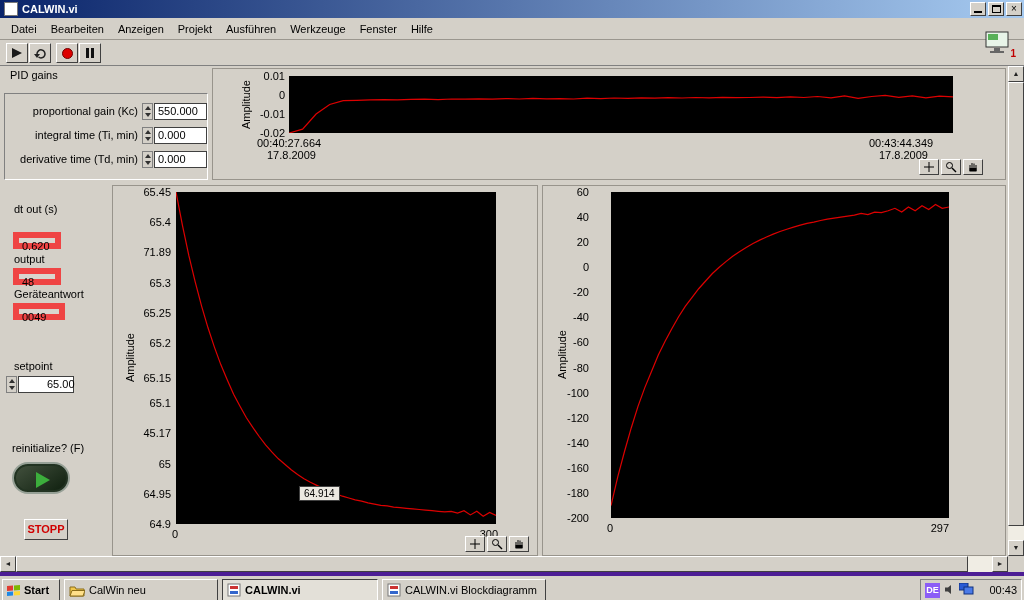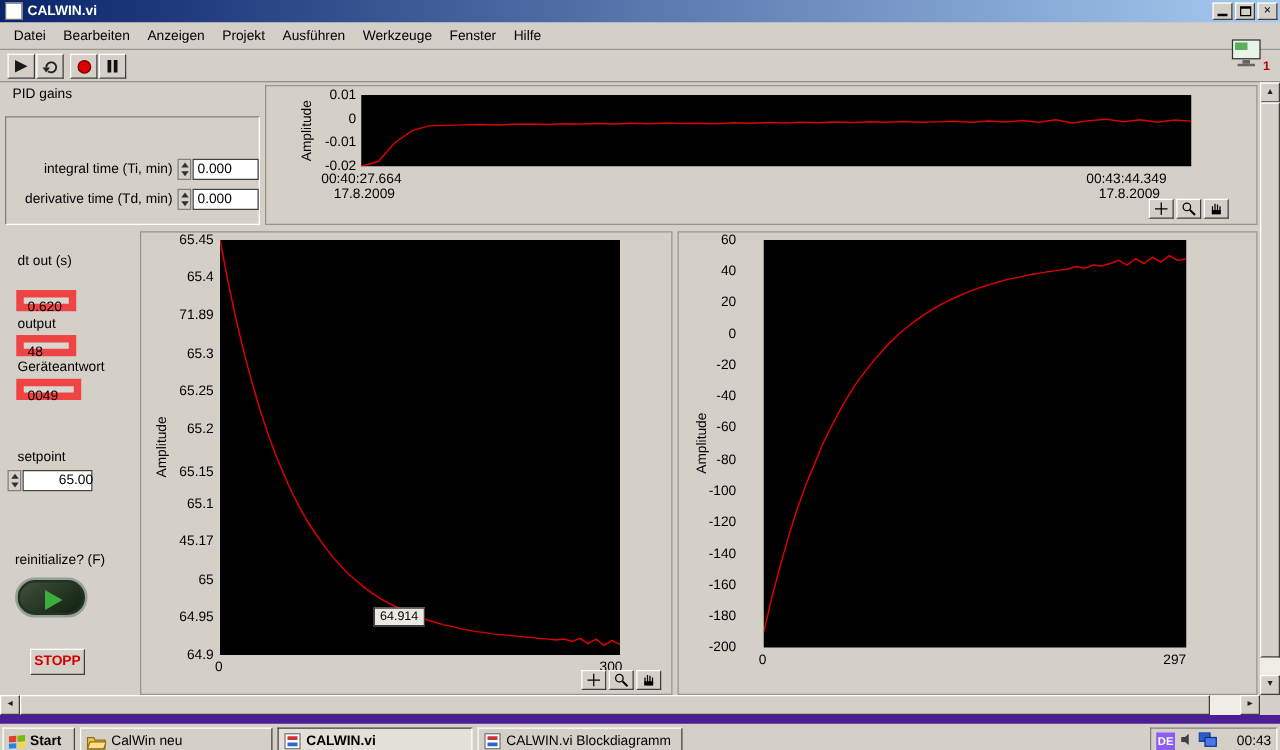--- a/index.html
+++ b/index.html
@@ -109,21 +109,21 @@
   #v-thumb { position:absolute; left:0; top:16px; width:16px; height:444px; background:#d4d0c8;
              border:1px solid; border-color:#fff #404040 #404040 #fff; }
   #hscroll { position:absolute; left:0; top:556px; width:1008px; height:16px; background:#f0ede4; }
   #hscroll .left { left:0; top:0; } #hscroll .right { left:992px; top:0; }
   #h-thumb { position:absolute; left:16px; top:0; width:952px; height:16px; background:#d4d0c8;
              border:1px solid; border-color:#fff #404040 #404040 #fff; }
   #sb-corner { position:absolute; left:1008px; top:556px; width:16px; height:16px; background:#d4d0c8; }
 
   
   #taskbar { position:absolute; left:0; top:572px; width:1024px; height:28px; background:#d4d0c8;
-             border-top:7px solid #4c1d95; }
+             border-top:4px solid #4c1d95; }
   #start-button { position:absolute; left:2px; top:3px; width:58px; height:22px; background:#d4d0c8;
                   border:1px solid; border-color:#fff #404040 #404040 #fff;
                   display:flex; align-items:center; gap:3px; padding-left:4px; font-weight:bold; }
   .task-btn { position:absolute; top:3px; height:22px; background:#d4d0c8;
               border:1px solid; border-color:#fff #404040 #404040 #fff;
               display:flex; align-items:center; gap:4px; padding-left:4px; overflow:hidden; }
   #task-1 { left:64px; width:154px; }
   #task-2 { left:222px; width:156px; border-color:#404040 #fff #fff #404040; background:#e3e0d8; font-weight:bold; }
   #task-3 { left:382px; width:164px; }
   #tray { position:absolute; left:920px; top:3px; width:102px; height:22px;
@@ -192,20 +192,28 @@
       <rect x="10" y="17" width="6" height="3" fill="#666"></rect>
       <rect x="6" y="20" width="14" height="2" fill="#666"></rect>
     </svg>
     <span class="badge">1</span>
   </div>
 
   <div id="panel">
 
     <div id="pid-label" class="fp-label">PID gains</div>
     <div id="pid-box">
+      <div class="pid-row" style="top:9px;">
+        <span class="pid-lab">proportional gain (Kc)</span>
+        <span class="spinner">
+            <i class="sp-up"></i>
+            <i class="sp-dn"></i>
+          </span>
+        <span class="numfield">550.000</span>
+      </div>
       <div class="pid-row" style="top:33px;">
         <span class="pid-lab">integral time (Ti, min)</span>
         <span class="spinner">
             <i class="sp-up"></i>
             <i class="sp-dn"></i>
           </span>
         <span class="numfield">0.000</span>
       </div>
       <div class="pid-row" style="top:57px;">
         <span class="pid-lab">derivative time (Td, min)</span>

